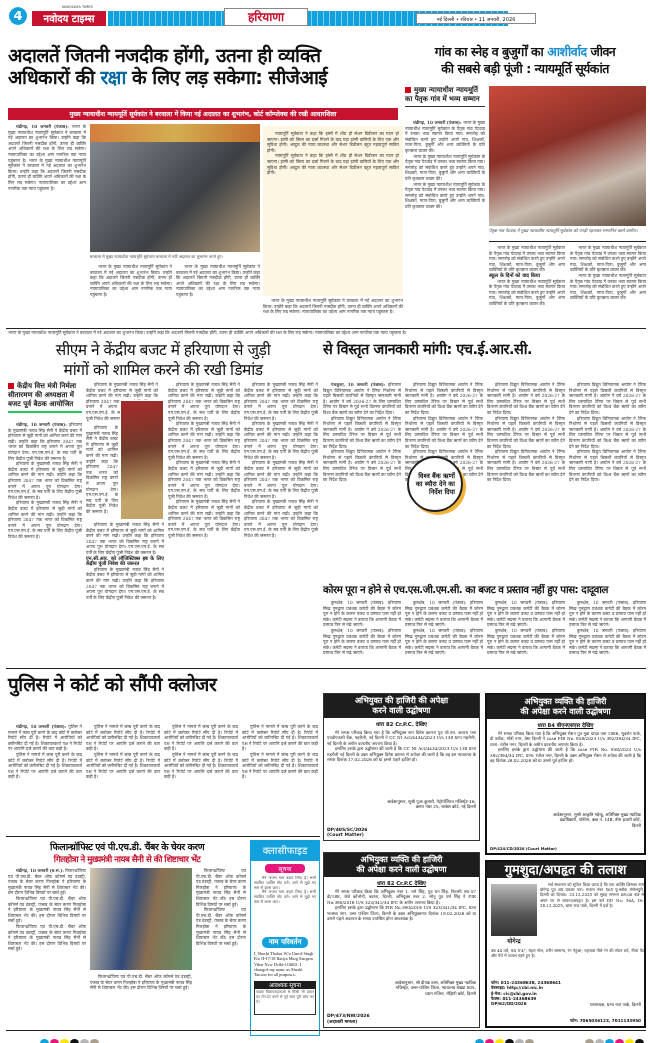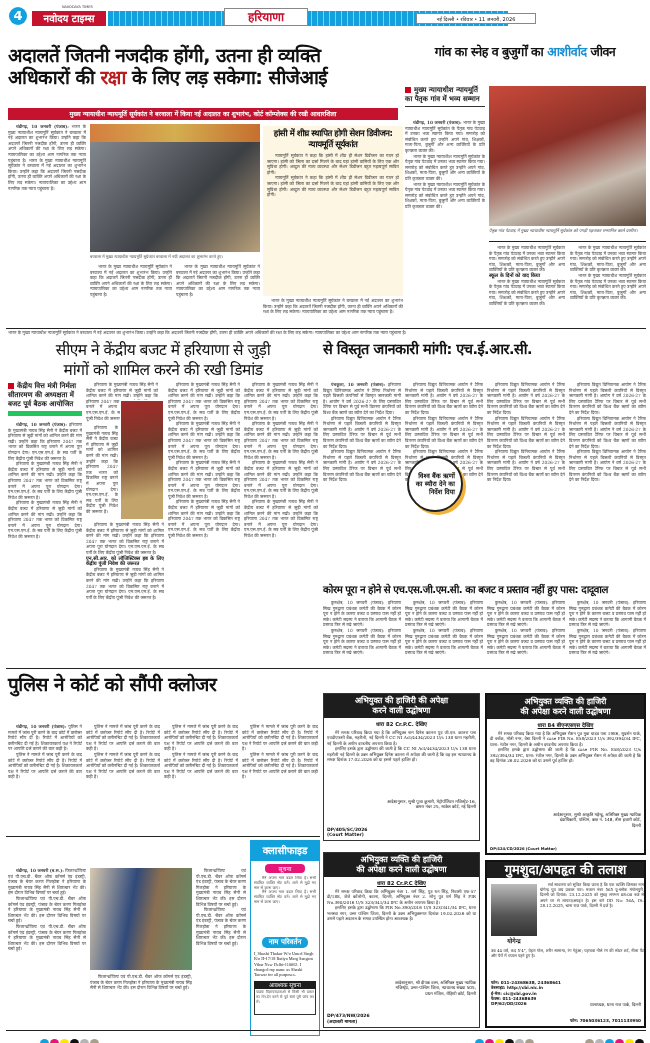--- a/index.html
+++ b/index.html
@@ -22,51 +22,51 @@
   <div style="position:absolute;left:3px;top:2px;width:18px;height:18px;border-radius:50%;background:#12a1dc;color:#fff;font-weight:bold;font-size:13px;text-align:center;line-height:18px;">4</div>
   <div style="position:absolute;left:56px;top:0;font-size:3.5px;color:#333;">NAVODAYA TIMES</div>
   <div style="position:absolute;left:26px;top:6px;width:74px;height:15px;background:#c4122f;color:#fff;font-weight:bold;font-size:10px;line-height:15px;text-align:center;">नवोदय टाइम्स</div>
   <div style="position:absolute;left:102px;top:6px;width:400px;height:15px;background:repeating-linear-gradient(90deg,#12a1dc 0 5px,#7fd0f0 5px 6px);"></div>
   <div style="position:absolute;left:218px;top:3px;width:84px;height:18px;background:#fff;border:1px solid #888;color:#c4122f;font-weight:bold;font-size:12px;text-align:center;line-height:17px;">हरियाणा</div>
   <div style="position:absolute;left:410px;top:8px;width:120px;height:11px;background:#fff;border:1px solid #888;font-size:5px;line-height:10px;text-align:center;">नई दिल्ली • रविवार • 11 जनवरी, 2026</div>
 </div>
 
 <div class="abs hl" style="left:8px;top:44px;width:390px;font-size:19px;line-height:22px;">
   <div>अदालतें जितनी नजदीक होंगी, उतना ही व्यक्ति</div>
-  <div><span>अधिकारों की </span><span style="color:#b91c1c;">रक्षा</span><span> के लिए लड़ सकेगा: सीजेआई</span></div>
+  <div><span>अधिकारों की </span><span style="color:#0369a1;">रक्षा</span><span> के लिए लड़ सकेगा: सीजेआई</span></div>
 </div>
 <div class="abs" style="left:8px;top:108px;width:390px;height:12px;background:#c4122f;color:#fff;font-size:6.3px;font-weight:bold;line-height:12px;text-align:center;white-space:nowrap;overflow:hidden;">मुख्य न्यायाधीश न्यायमूर्ति सूर्यकांत ने बरवाला में किया नई अदालत का शुभारंभ, कोर्ट कॉम्प्लेक्स की रखी आधारशिला</div>
 
 <div class="abs txt" style="left:8px;top:124px;width:78px;height:198px;">
   <p><b>चंडीगढ़, 10 जनवरी (पंजाब):</b> <span>भारत के मुख्य न्यायाधीश न्यायमूर्ति सूर्यकांत ने बरवाला में नई अदालत का शुभारंभ किया। उन्होंने कहा कि अदालतें जितनी नजदीक होंगी, उतना ही व्यक्ति अपने अधिकारों की रक्षा के लिए लड़ सकेगा। न्यायपालिका का उद्देश्य आम नागरिक तक न्याय पहुंचाना है।</span> <span>भारत के मुख्य न्यायाधीश न्यायमूर्ति सूर्यकांत ने बरवाला में नई अदालत का शुभारंभ किया। उन्होंने कहा कि अदालतें जितनी नजदीक होंगी, उतना ही व्यक्ति अपने अधिकारों की रक्षा के लिए लड़ सकेगा। न्यायपालिका का उद्देश्य आम नागरिक तक न्याय पहुंचाना है।</span></p>
 </div>
 <div class="abs photo" style="left:90px;top:124px;width:170px;height:128px;">
   <div style="position:absolute;left:0;top:0;width:100%;height:18px;background:linear-gradient(90deg,#e87b2a,#f0c04a,#e87b2a);opacity:.8;"></div>
 </div>
 <div class="abs txt" style="left:90px;top:254px;width:170px;height:8px;font-size:4px;">बरवाला में मुख्य न्यायाधीश न्यायमूर्ति सूर्यकांत बरवाला में नयी अदालत का शुभारंभ करते हुए।</div>
 <div class="abs txt" style="left:90px;top:264px;width:82px;height:60px;">
     <p>भारत के मुख्य न्यायाधीश न्यायमूर्ति सूर्यकांत ने बरवाला में नई अदालत का शुभारंभ किया। उन्होंने कहा कि अदालतें जितनी नजदीक होंगी, उतना ही व्यक्ति अपने अधिकारों की रक्षा के लिए लड़ सकेगा। न्यायपालिका का उद्देश्य आम नागरिक तक न्याय पहुंचाना है।</p>
   </div>
 <div class="abs txt" style="left:176px;top:264px;width:84px;height:60px;">
     <p>भारत के मुख्य न्यायाधीश न्यायमूर्ति सूर्यकांत ने बरवाला में नई अदालत का शुभारंभ किया। उन्होंने कहा कि अदालतें जितनी नजदीक होंगी, उतना ही व्यक्ति अपने अधिकारों की रक्षा के लिए लड़ सकेगा। न्यायपालिका का उद्देश्य आम नागरिक तक न्याय पहुंचाना है।</p>
   </div>
 
 <div class="abs" style="left:263px;top:126px;width:140px;height:170px;background:#fdf6e3;padding:2px 4px;">
-  <div class="hl" style="font-size:8.5px;line-height:11px;text-align:center;font-weight:bold;">हांसी में शीघ्र स्थापित होगी सेशन डिवीजन: न्यायमूर्ति सूर्यकांत</div>
   <div class="txt" style="margin-top:3px;height:118px;">
       <p>न्यायमूर्ति सूर्यकांत ने कहा कि हांसी में शीघ्र ही सेशन डिवीजन का गठन हो जाएगा। हांसी को जिला का दर्जा मिलने के बाद यहां हांसी वासियों के लिए एक और सुविधा होगी। अब्दुल की न्याय व्यवस्था और सेशन डिवीजन बहुत महत्वपूर्ण साबित होगी।</p>
       <p>न्यायमूर्ति सूर्यकांत ने कहा कि हांसी में शीघ्र ही सेशन डिवीजन का गठन हो जाएगा। हांसी को जिला का दर्जा मिलने के बाद यहां हांसी वासियों के लिए एक और सुविधा होगी। अब्दुल की न्याय व्यवस्था और सेशन डिवीजन बहुत महत्वपूर्ण साबित होगी।</p>
     </div>
 </div>
 <div class="abs txt" style="left:263px;top:298px;width:140px;height:26px;">
     <p>भारत के मुख्य न्यायाधीश न्यायमूर्ति सूर्यकांत ने बरवाला में नई अदालत का शुभारंभ किया। उन्होंने कहा कि अदालतें जितनी नजदीक होंगी, उतना ही व्यक्ति अपने अधिकारों की रक्षा के लिए लड़ सकेगा। न्यायपालिका का उद्देश्य आम नागरिक तक न्याय पहुंचाना है।</p>
   </div>
 
 <div class="abs hl" style="left:404px;top:43px;width:242px;font-size:12.5px;line-height:17px;text-align:center;">
   <div><span>गांव का स्नेह व बुजुर्गों का </span><span style="color:#1a8fd0;">आशीर्वाद</span><span> जीवन</span></div>
+  <div>की सबसे बड़ी पूंजी : न्यायमूर्ति सूर्यकांत</div>
 </div>
 <div class="abs" style="left:405px;top:86px;width:80px;font-size:7px;line-height:9px;font-weight:bold;color:#222;border-bottom:1px solid #333;padding-bottom:2px;">
   <span class="redbullet"></span><span>मुख्य न्यायाधीश न्यायमूर्ति का पैतृक गांव में भव्य सम्मान</span>
 </div>
 <div class="abs txt" style="left:405px;top:120px;width:80px;height:204px;">
   <p><b>चंडीगढ़, 10 जनवरी (पंजाब):</b> <span>भारत के मुख्य न्यायाधीश न्यायमूर्ति सूर्यकांत के पैतृक गांव पेटवाड़ में उनका भव्य स्वागत किया गया। समारोह को संबोधित करते हुए उन्होंने अपने गांव, शिक्षकों, माता-पिता, बुजुर्गों और अन्य व्यक्तियों के प्रति कृतज्ञता व्यक्त की।</span></p>
     <p>भारत के मुख्य न्यायाधीश न्यायमूर्ति सूर्यकांत के पैतृक गांव पेटवाड़ में उनका भव्य स्वागत किया गया। समारोह को संबोधित करते हुए उन्होंने अपने गांव, शिक्षकों, माता-पिता, बुजुर्गों और अन्य व्यक्तियों के प्रति कृतज्ञता व्यक्त की।</p>
     <p>भारत के मुख्य न्यायाधीश न्यायमूर्ति सूर्यकांत के पैतृक गांव पेटवाड़ में उनका भव्य स्वागत किया गया। समारोह को संबोधित करते हुए उन्होंने अपने गांव, शिक्षकों, माता-पिता, बुजुर्गों और अन्य व्यक्तियों के प्रति कृतज्ञता व्यक्त की।</p>
 </div>
 <div class="abs photo" style="left:489px;top:86px;width:157px;height:140px;background:linear-gradient(160deg,#c94a3a,#8a3028 40%,#c8bcb0 70%,#5e4a3c);"></div>
@@ -84,21 +84,21 @@
 
 <div class="abs rule" style="left:6px;top:328px;width:640px;height:1px;"></div>
 <div class="abs" style="left:8px;top:330px;width:638px;height:10px;">
     <div class="txt" style="height:10px;">भारत के मुख्य न्यायाधीश न्यायमूर्ति सूर्यकांत ने बरवाला में नई अदालत का शुभारंभ किया। उन्होंने कहा कि अदालतें जितनी नजदीक होंगी, उतना ही व्यक्ति अपने अधिकारों की रक्षा के लिए लड़ सकेगा। न्यायपालिका का उद्देश्य आम नागरिक तक न्याय पहुंचाना है।</div>
   </div>
 
 <div class="abs hl" style="left:8px;top:340px;width:310px;font-size:15.5px;line-height:20px;text-align:center;font-weight:normal;">
   <div>सीएम ने केंद्रीय बजट में हरियाणा से जुड़ी</div>
   <div>मांगों को शामिल करने की रखी डिमांड</div>
 </div>
-<div class="abs" style="left:8px;top:382px;width:74px;font-size:7px;line-height:9px;font-weight:bold;color:#222;border-bottom:5px solid #22c55e;padding-bottom:2px;">
+<div class="abs" style="left:8px;top:382px;width:74px;font-size:7px;line-height:9px;font-weight:bold;color:#222;border-bottom:2px solid #22c55e;padding-bottom:2px;">
   <span class="redbullet"></span><span>केंद्रीय वित्त मंत्री निर्मला सीतारमण की अध्यक्षता में बजट पूर्व बैठक आयोजित</span>
 </div>
 <div class="abs txt" style="left:8px;top:422px;width:74px;height:245px;">
   <p><b>चंडीगढ़, 10 जनवरी (पंजाब):</b> <span>हरियाणा के मुख्यमंत्री नायब सिंह सैनी ने केंद्रीय बजट में हरियाणा से जुड़ी मांगों को शामिल करने की मांग रखी। उन्होंने कहा कि हरियाणा 2047 तक भारत को विकसित राष्ट्र बनाने में अपना पूरा योगदान देगा। एम.एस.एम.ई. के सब पर्ती के लिए केंद्रीय पूंजी निवेश की जरूरत है।</span></p>
     <p>हरियाणा के मुख्यमंत्री नायब सिंह सैनी ने केंद्रीय बजट में हरियाणा से जुड़ी मांगों को शामिल करने की मांग रखी। उन्होंने कहा कि हरियाणा 2047 तक भारत को विकसित राष्ट्र बनाने में अपना पूरा योगदान देगा। एम.एस.एम.ई. के सब पर्ती के लिए केंद्रीय पूंजी निवेश की जरूरत है।</p>
     <p>हरियाणा के मुख्यमंत्री नायब सिंह सैनी ने केंद्रीय बजट में हरियाणा से जुड़ी मांगों को शामिल करने की मांग रखी। उन्होंने कहा कि हरियाणा 2047 तक भारत को विकसित राष्ट्र बनाने में अपना पूरा योगदान देगा। एम.एस.एम.ई. के सब पर्ती के लिए केंद्रीय पूंजी निवेश की जरूरत है।</p>
 </div>
 <div class="abs txt" style="left:86px;top:382px;width:72px;height:40px;">
     <p>हरियाणा के मुख्यमंत्री नायब सिंह सैनी ने केंद्रीय बजट में हरियाणा से जुड़ी मांगों को शामिल करने की मांग रखी। उन्होंने कहा कि हरियाणा 2047 तक भारत को विकसित राष्ट्र बनाने में अपना पूरा योगदान देगा। एम.एस.एम.ई. के सब पर्ती के लिए केंद्रीय पूंजी निवेश की जरूरत है।</p>
   </div>
@@ -185,37 +185,39 @@
     <p>पुलिस ने मामले में जांच पूरी करने के बाद कोर्ट में क्लोजर रिपोर्ट सौंप दी है। रिपोर्ट में आरोपियों को क्लीनचिट दी गई है। शिकायतकर्ता पक्ष ने रिपोर्ट पर आपत्ति दर्ज कराने की बात कही है।</p>
   </div>
 <div class="abs txt" style="left:242px;top:724px;width:76px;height:108px;">
     <p>पुलिस ने मामले में जांच पूरी करने के बाद कोर्ट में क्लोजर रिपोर्ट सौंप दी है। रिपोर्ट में आरोपियों को क्लीनचिट दी गई है। शिकायतकर्ता पक्ष ने रिपोर्ट पर आपत्ति दर्ज कराने की बात कही है।</p>
     <p>पुलिस ने मामले में जांच पूरी करने के बाद कोर्ट में क्लोजर रिपोर्ट सौंप दी है। रिपोर्ट में आरोपियों को क्लीनचिट दी गई है। शिकायतकर्ता पक्ष ने रिपोर्ट पर आपत्ति दर्ज कराने की बात कही है।</p>
   </div>
 
 <div class="abs rule" style="left:6px;top:836px;width:314px;height:1px;"></div>
 
 <div class="abs hl" style="left:8px;top:840px;width:238px;text-align:center;">
+  <div style="font-size:9.5px;line-height:13px;">फिलान्थ्रॉपिस्ट एवं पी.एच.डी. चैंबर के चेयर करण</div>
+  <div style="font-size:8.5px;line-height:12px;color:#c4122f;">गिलहोत्रा ने मुख्यमंत्री नायब सैनी से की शिष्टाचार भेंट</div>
 </div>
 <div class="abs txt" style="left:8px;top:868px;width:78px;height:168px;">
     <p><b>चंडीगढ़, 10 जनवरी (ब.स.):</b> <span>फिलान्थ्रॉपिस्ट एवं पी.एच.डी. चैंबर ऑफ कॉमर्स एंड इंडस्ट्री, पंजाब के चेयर करण गिलहोत्रा ने हरियाणा के मुख्यमंत्री नायब सिंह सैनी से शिष्टाचार भेंट की। इस दौरान विभिन्न विषयों पर चर्चा हुई।</span></p>
     <p>फिलान्थ्रॉपिस्ट एवं पी.एच.डी. चैंबर ऑफ कॉमर्स एंड इंडस्ट्री, पंजाब के चेयर करण गिलहोत्रा ने हरियाणा के मुख्यमंत्री नायब सिंह सैनी से शिष्टाचार भेंट की। इस दौरान विभिन्न विषयों पर चर्चा हुई।</p>
     <p>फिलान्थ्रॉपिस्ट एवं पी.एच.डी. चैंबर ऑफ कॉमर्स एंड इंडस्ट्री, पंजाब के चेयर करण गिलहोत्रा ने हरियाणा के मुख्यमंत्री नायब सिंह सैनी से शिष्टाचार भेंट की। इस दौरान विभिन्न विषयों पर चर्चा हुई।</p>
   </div>
 <div class="abs photo" style="left:90px;top:868px;width:102px;height:102px;background:linear-gradient(100deg,#d8c9b0,#304a7a 40%,#8a6e50 60%,#5f8f6a);"></div>
 <div class="abs txt" style="left:90px;top:974px;width:102px;height:62px;">
     <p>फिलान्थ्रॉपिस्ट एवं पी.एच.डी. चैंबर ऑफ कॉमर्स एंड इंडस्ट्री, पंजाब के चेयर करण गिलहोत्रा ने हरियाणा के मुख्यमंत्री नायब सिंह सैनी से शिष्टाचार भेंट की। इस दौरान विभिन्न विषयों पर चर्चा हुई।</p>
   </div>
 <div class="abs txt" style="left:196px;top:868px;width:50px;height:168px;">
     <p>फिलान्थ्रॉपिस्ट एवं पी.एच.डी. चैंबर ऑफ कॉमर्स एंड इंडस्ट्री, पंजाब के चेयर करण गिलहोत्रा ने हरियाणा के मुख्यमंत्री नायब सिंह सैनी से शिष्टाचार भेंट की। इस दौरान विभिन्न विषयों पर चर्चा हुई।</p>
     <p>फिलान्थ्रॉपिस्ट एवं पी.एच.डी. चैंबर ऑफ कॉमर्स एंड इंडस्ट्री, पंजाब के चेयर करण गिलहोत्रा ने हरियाणा के मुख्यमंत्री नायब सिंह सैनी से शिष्टाचार भेंट की। इस दौरान विभिन्न विषयों पर चर्चा हुई।</p>
   </div>
 
 <div class="abs" style="left:250px;top:840px;width:70px;height:196px;border:1px solid #12a1dc;">
-  <div style="background:#12a1dc;color:#fff;font-weight:bold;font-size:10px;text-align:center;line-height:20px;">क्लासीफाइड</div>
+  <div style="background:#12a1dc;color:#fff;font-weight:normal;font-size:10px;text-align:center;line-height:20px;">क्लासीफाइड</div>
   <div style="margin:3px auto;width:40px;background:#e6157a;color:#fff;font-size:6px;text-align:center;line-height:9px;border-radius:4px;">सूचना</div>
   <div class="txt" style="padding:0 3px;height:58px;font-size:3.8px;line-height:4.8px;">
       <p>मैंने अपना नाम बदल लिया है। सभी संबंधित व्यक्ति नोट करें। आगे से मुझे नए नाम से जाना जाए।</p>
       <p>मैंने अपना नाम बदल लिया है। सभी संबंधित व्यक्ति नोट करें। आगे से मुझे नए नाम से जाना जाए।</p>
     </div>
   <div style="margin:3px 11px;background:#12a1dc;color:#fff;font-size:7px;text-align:center;line-height:11px;border-radius:5px;font-weight:bold;">नाम परिवर्तन</div>
   <div style="font-family:'Liberation Serif',serif;font-size:4.3px;line-height:5.3px;padding:0 3px;color:#222;">I, Shashi Thakur W/o Umed Singh R/o II-17/18 Ratiya Marg Sangam Vihar New Delhi-110062. I changed my name as Shashi Tanwar for all purposes.</div>
   <div style="margin:4px 3px 0;background:#1d1d1d;color:#fff;font-size:5.5px;text-align:center;line-height:8px;">आवश्यक सूचना</div>
   <div class="txt" style="margin:0 3px;border:1px solid #333;border-top:none;padding:1px;font-size:3.6px;line-height:4.6px;height:26px;">पाठक विज्ञापनदाताओं से किसी भी प्रकार का लेन-देन करने से पूर्व स्वयं पूरी जांच कर लें।</div>
 </div>

